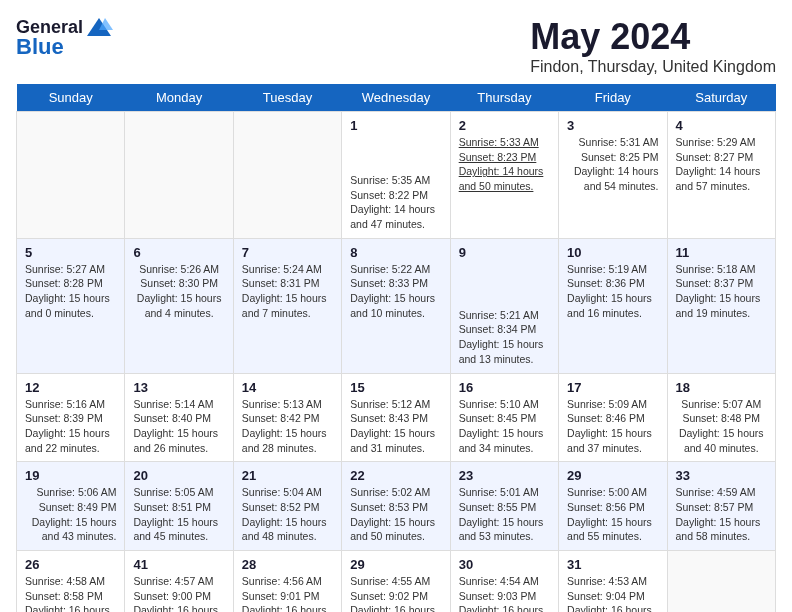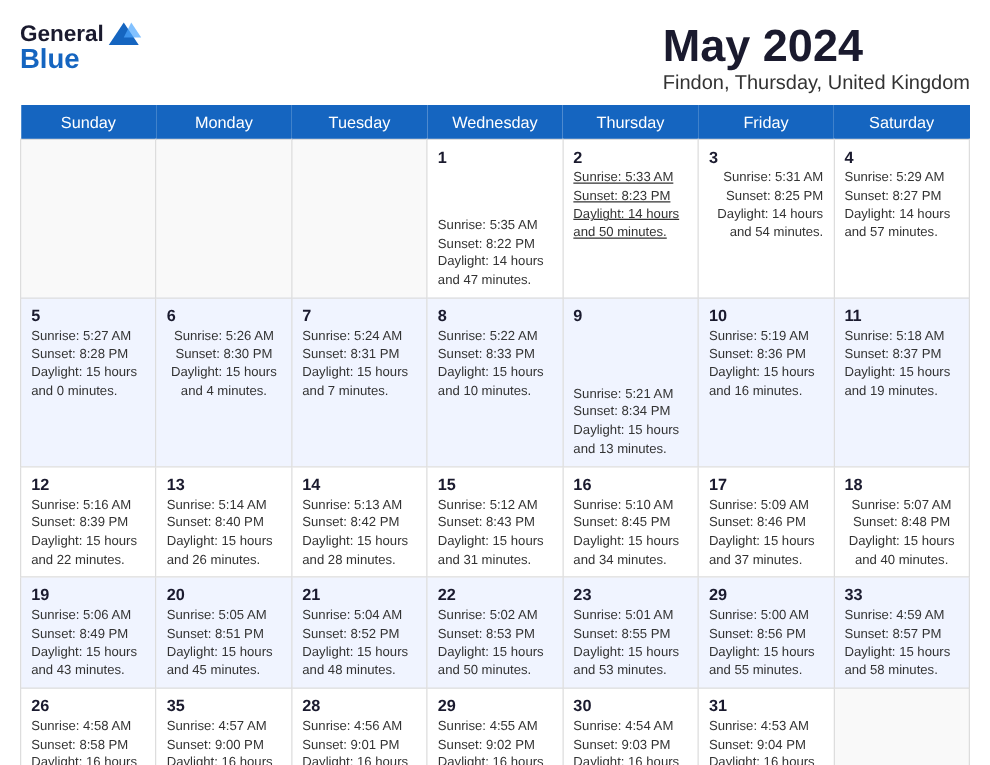--- a/index.html
+++ b/index.html
@@ -246,21 +246,21 @@
           <div class="day-number">18</div>
           <div class="day-info" style="white-space: pre-line; text-align: center;">Sunrise: 5:07 AM
 Sunset: 8:48 PM
 Daylight: 15 hours
 and 40 minutes.</div>
         </td>
       </tr>
       <tr>
         <td>
           <div class="day-number">19</div>
-          <div class="day-info" style="white-space: pre-line;">Sunrise: 5:06 AM
+          <div class="day-info" style="white-space: pre-line; text-align: right;">Sunrise: 5:06 AM
 Sunset: 8:49 PM
 Daylight: 15 hours
 and 43 minutes.</div>
         </td>
         <td>
           <div class="day-number">20</div>
           <div class="day-info" style="white-space: pre-line;">Sunrise: 5:05 AM
 Sunset: 8:51 PM
 Daylight: 15 hours
 and 45 minutes.</div>
@@ -303,21 +303,21 @@
       </tr>
       <tr>
         <td>
           <div class="day-number">26</div>
           <div class="day-info" style="white-space: pre-line;">Sunrise: 4:58 AM
 Sunset: 8:58 PM
 Daylight: 16 hours
 and 0 minutes.</div>
         </td>
         <td>
-          <div class="day-number">35</div>
+          <div class="day-number">41</div>
           <div class="day-info" style="white-space: pre-line;">Sunrise: 4:57 AM
 Sunset: 9:00 PM
 Daylight: 16 hours
 and 2 minutes.</div>
         </td>
         <td>
           <div class="day-number">28</div>
           <div class="day-info" style="white-space: pre-line;">Sunrise: 4:56 AM
 Sunset: 9:01 PM
 Daylight: 16 hours

